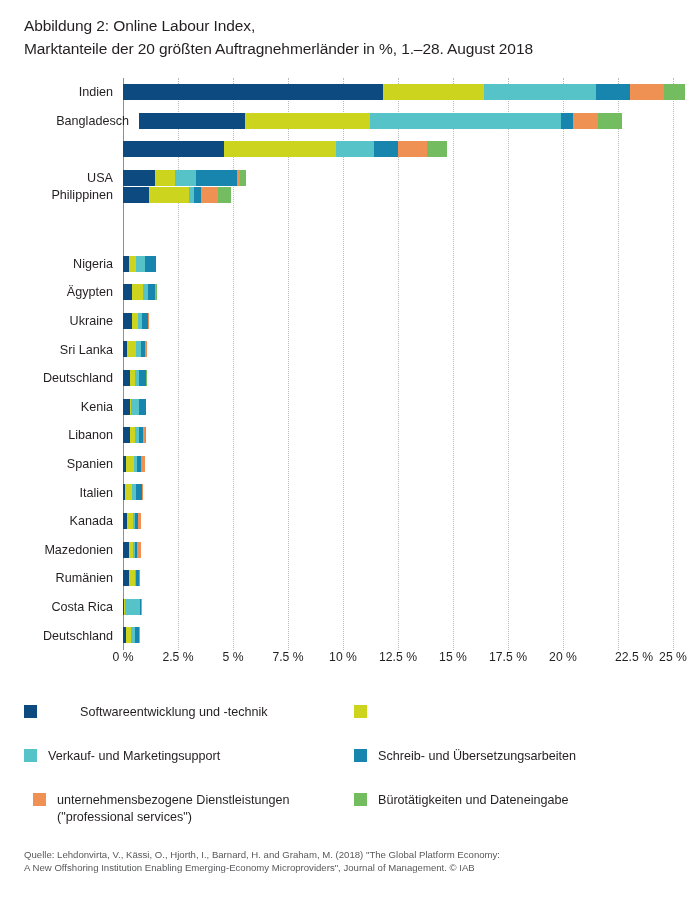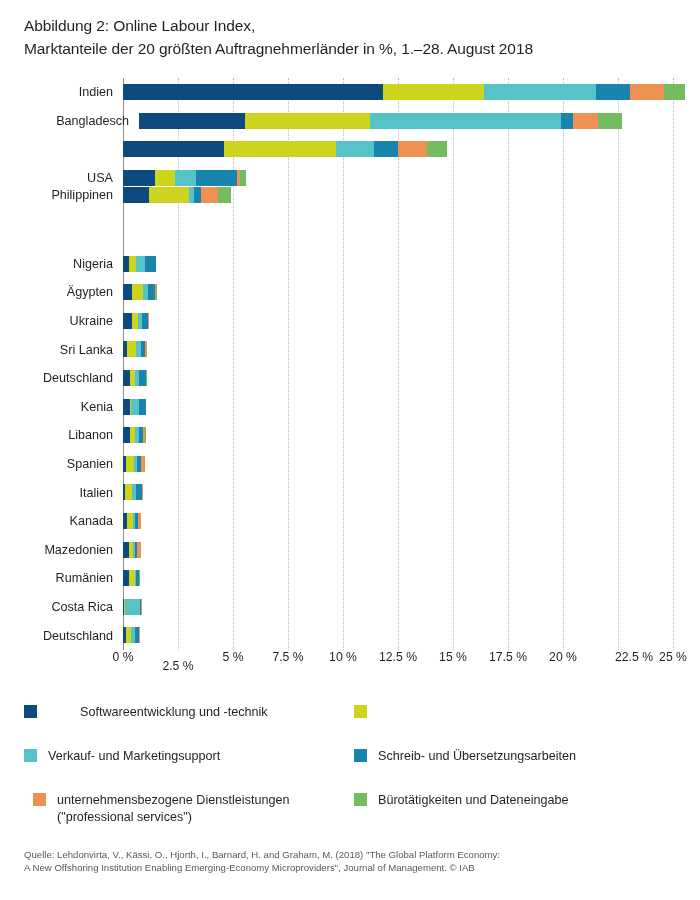--- a/index.html
+++ b/index.html
@@ -380,21 +380,21 @@
             <div class="seg" title="Australien – Verkauf- und Marketingsupport: 0.2 %" style="width: 4.4px; background: rgb(85, 195, 200);"></div>
             <div class="seg" title="Australien – Schreib- und Übersetzungsarbeiten: 0.18 %" style="width: 3.96px; background: rgb(23, 133, 173);"></div>
             <div class="seg" title="Australien – unternehmensbezogene Dienstleistungen (&quot;professional services&quot;): 0.02 %" style="width: 0.44px; background: rgb(238, 145, 83);"></div>
           </div>
         </div>
       </div>
   </div>
 
   <div class="xaxis" id="xaxis">
       <div class="xtick" style="left: 123px;">0 %</div>
-      <div class="xtick" style="left: 178px; margin-top: 9px;">2.5 %</div>
+      <div class="xtick" style="left: 178px;">2.5 %</div>
       <div class="xtick" style="left: 233px;">5 %</div>
       <div class="xtick" style="left: 288px;">7.5 %</div>
       <div class="xtick" style="left: 343px;">10 %</div>
       <div class="xtick" style="left: 398px;">12.5 %</div>
       <div class="xtick" style="left: 453px;">15 %</div>
       <div class="xtick" style="left: 508px;">17.5 %</div>
       <div class="xtick" style="left: 563px;">20 %</div>
       <div class="xtick" style="left: 634px;">22.5 %</div>
       <div class="xtick" style="left: 673px;">25 %</div>
     </div>

